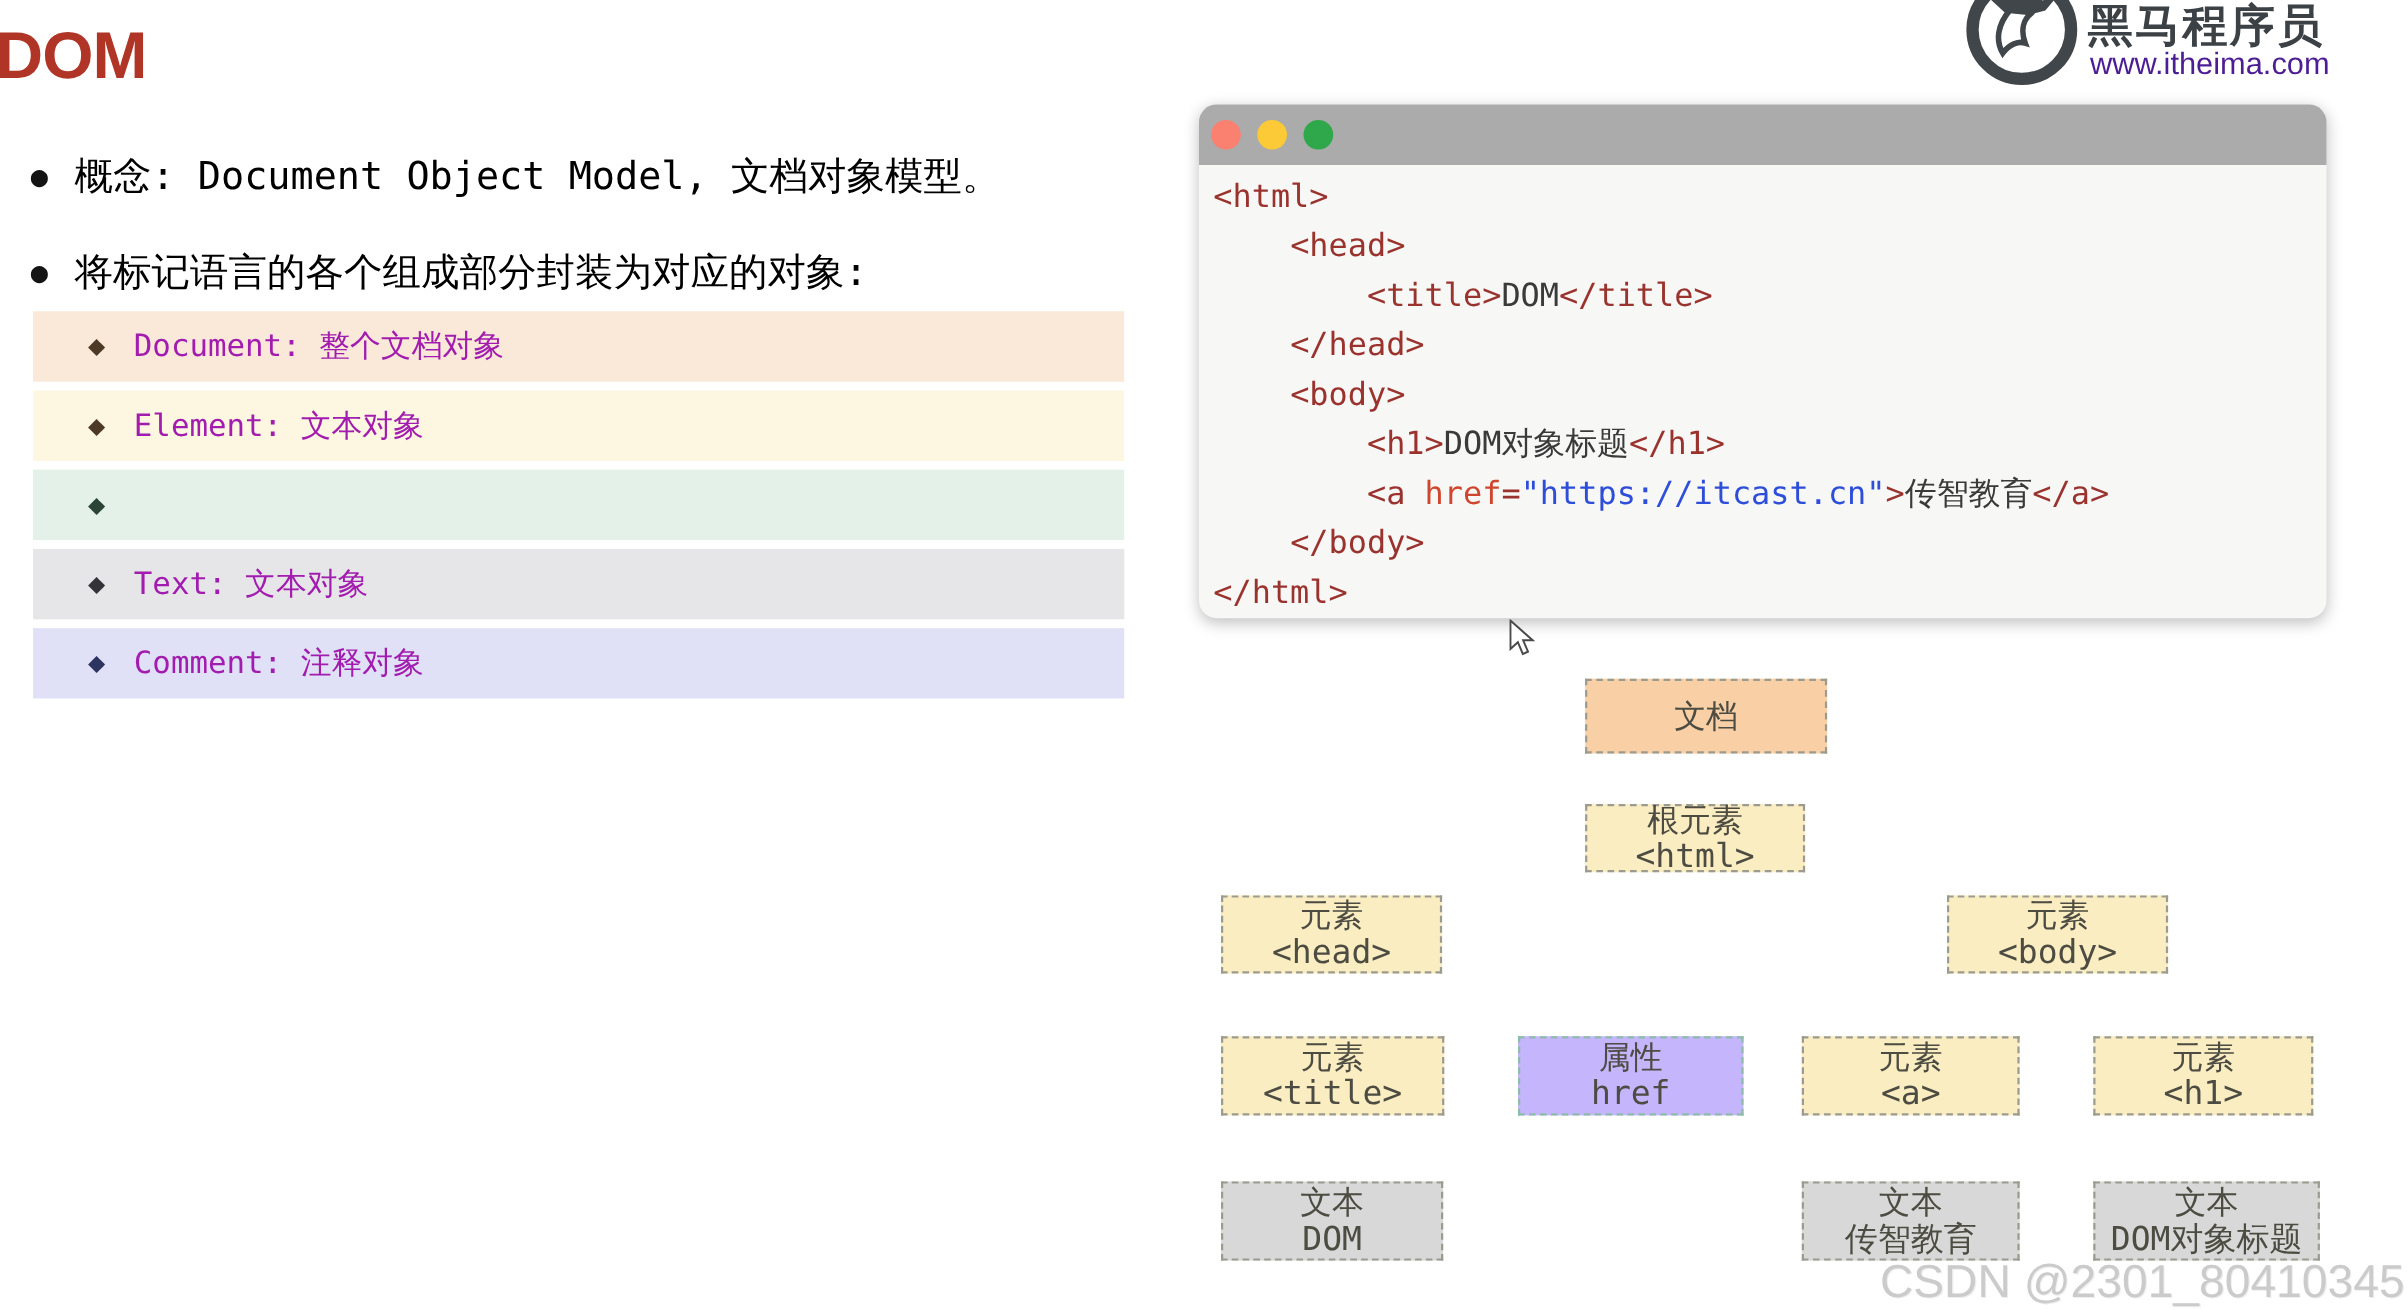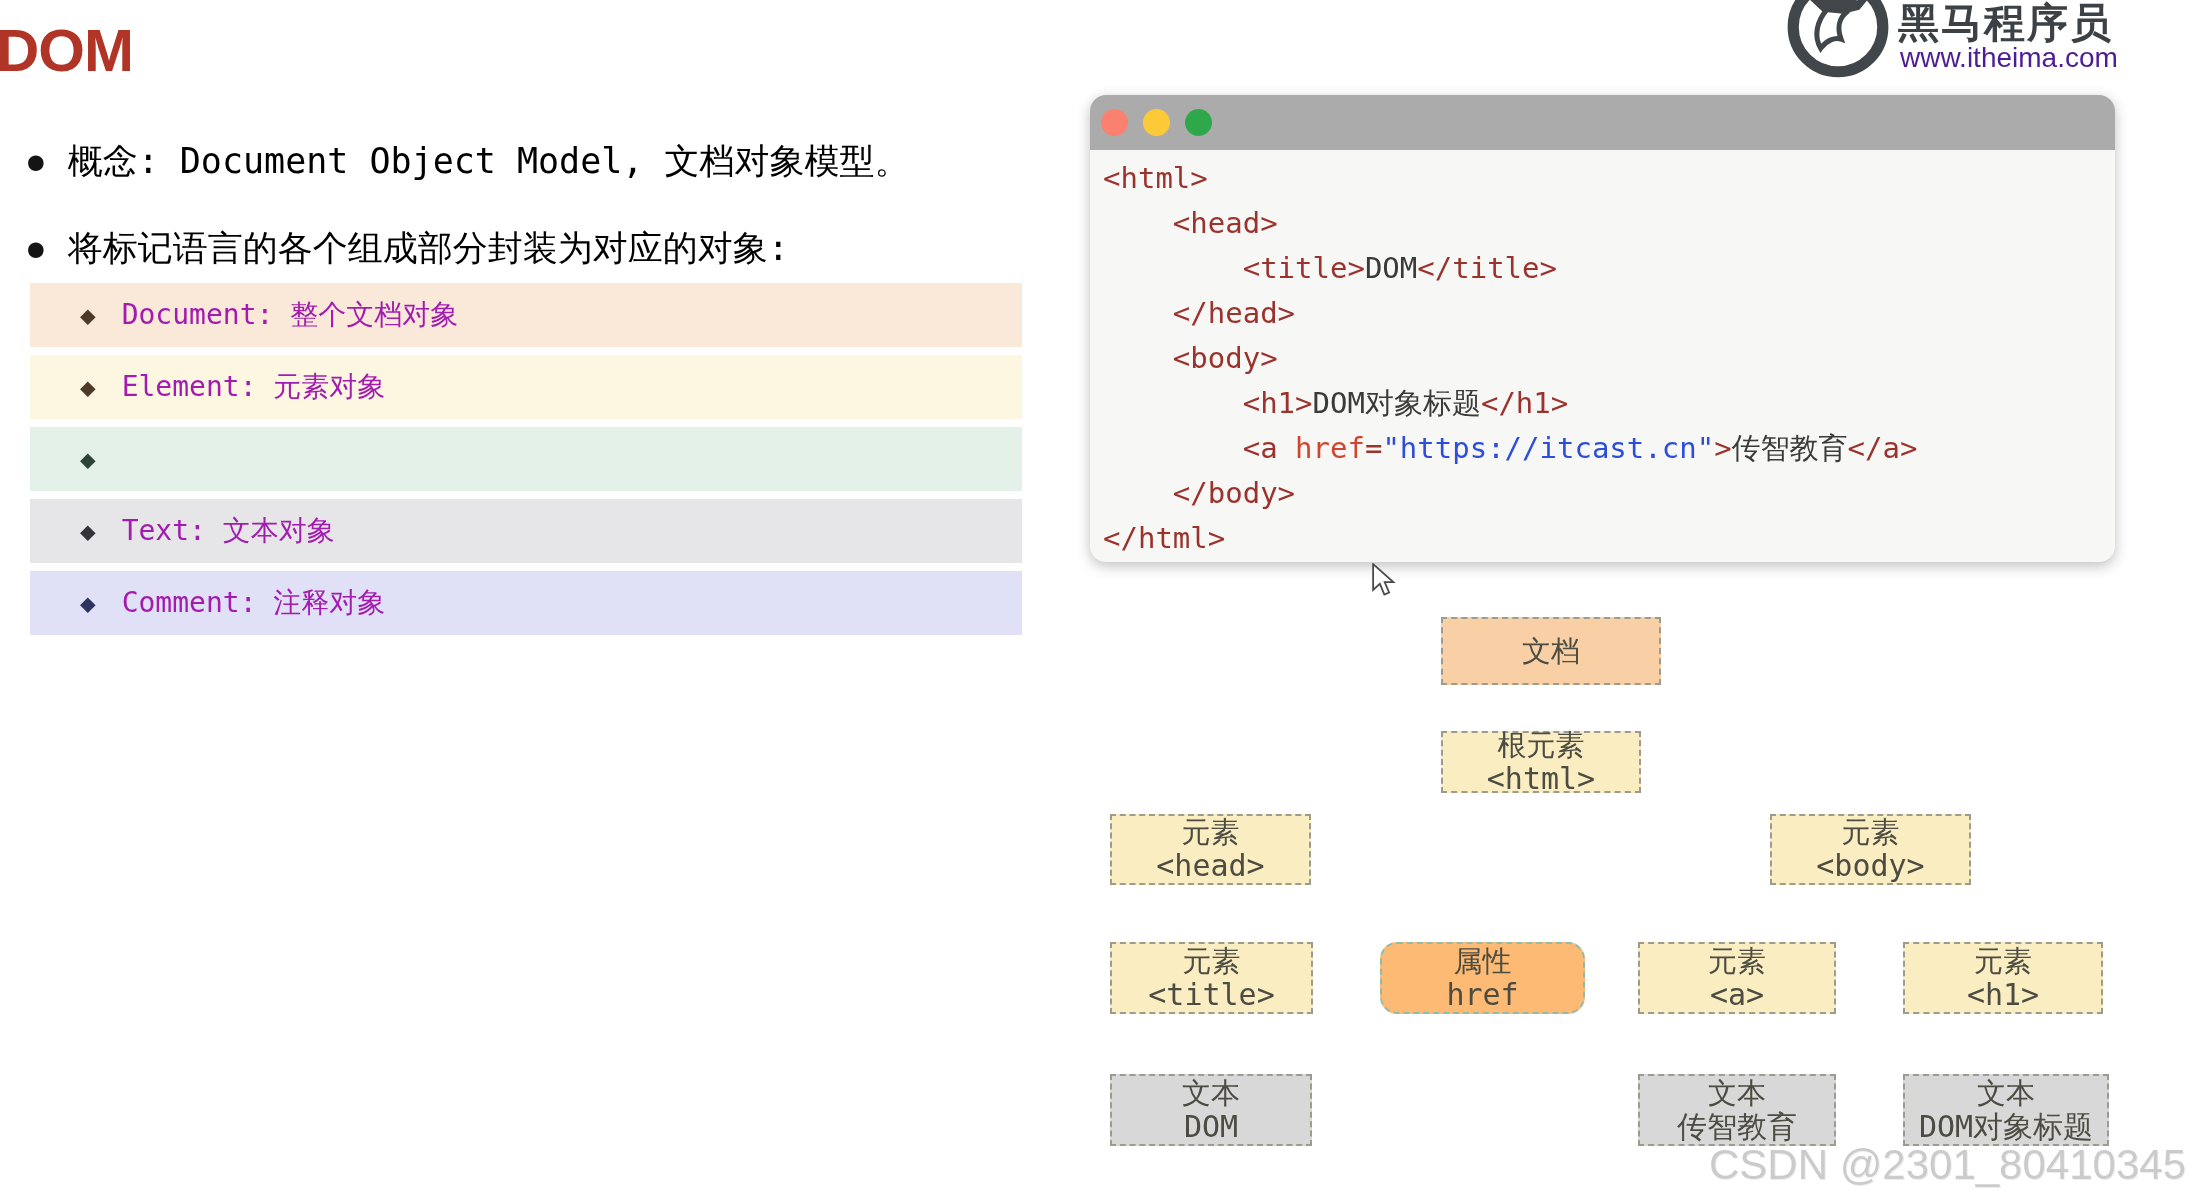--- a/index.html
+++ b/index.html
@@ -50,21 +50,21 @@
   .node{
     position:absolute; border:2px dashed #9b9b8f;
     display:flex; flex-direction:column; align-items:center; justify-content:center;
     color:#4c4c42; text-align:center;
   }
   .node .node-label{ font-size:29px; line-height:33px; }
   .node .node-tag{ font-size:30px; line-height:34px; font-family:"DejaVu Sans Mono","Liberation Mono",monospace; }
   .node .node-tag:empty{ display:none; }
   .node-document{ background:#f9d0a6; }
   .node-element{ background:#fbedc2; }
-  .node-attribute{ background:#fdba74; border-color:#8fbcaa;border-radius:17px; }
+  .node-attribute{ background:#c4b5fd; border-color:#8fbcaa; }
   .node-text{ background:#d8d8d8; }
   
   .logo{ position:absolute; left:1782px; top:-26px; width:400px; }
   .logo-icon{ position:absolute; left:0; top:0; }
   .logo-brand{
     position:absolute; left:116px; top:22px;
     font-family:"Liberation Sans","DejaVu Sans",sans-serif;
     font-weight:bold; font-size:41px; color:#3c4145; letter-spacing:2px; white-space:nowrap;
   }
   .logo-site{
@@ -107,21 +107,21 @@
     <span class="dot">●</span>
     <span class="btext">将标记语言的各个组成部分封装为对应的对象:</span>
   </div>
 
   <div class="obj-row" style="top: 283px; background: rgb(250, 233, 217);">
     <span class="diamond" style="color: rgb(77, 58, 38);">◆</span>
     <span class="rlabel">Document: 整个文档对象</span>
   </div>
   <div class="obj-row" style="top: 355px; background: rgb(253, 246, 224);">
     <span class="diamond" style="color: rgb(77, 58, 38);">◆</span>
-    <span class="rlabel">Element: 元素对象</span>
+    <span class="rlabel">Element: 文本对象</span>
   </div>
   <div class="obj-row" style="top: 427px; background: rgb(227, 241, 233);">
     <span class="diamond" style="color: rgb(44, 68, 53);">◆</span>
   </div>
   <div class="obj-row" style="top: 499px; background: rgb(230, 229, 232);">
     <span class="diamond" style="color: rgb(51, 51, 56);">◆</span>
     <span class="rlabel">Text: 文本对象</span>
   </div>
   <div class="obj-row" style="top: 571px; background: rgb(224, 225, 246);">
     <span class="diamond" style="color: rgb(46, 52, 96);">◆</span>

